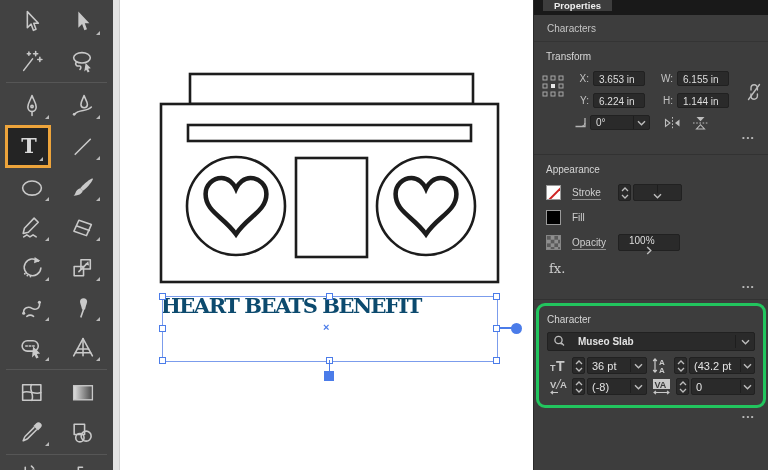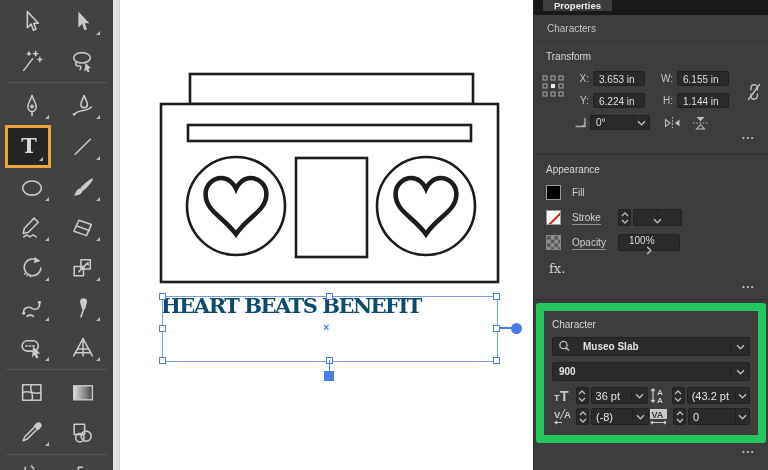--- a/index.html
+++ b/index.html
@@ -74,21 +74,21 @@
   .sw-op{border:1px solid #868686;
       background:repeating-conic-gradient(#8e8e8e 0% 25%, #5a5a5a 0% 50%);background-size:7.4px 7.4px;}
   .ap-lab{width:46px;color:#cfcfcf;}
   .ap-link{border-bottom:1px solid #8f8f8f;padding-bottom:1px;}
   .stepper{width:13px;height:17px;background:#2a2a2a;border:1px solid #212121;border-radius:2px;
       display:flex;flex-direction:column;align-items:center;justify-content:center;gap:2px;box-sizing:border-box;margin-right:2px;}
   .grp{display:flex;align-items:center;background:#2a2a2a;border:1px solid #212121;border-radius:2px;height:17px;box-sizing:border-box;flex-direction:column;}
   .fx{font-family:"DejaVu Serif",serif;font-size:13px;color:#cfcfcf;padding:2px 0 0 3px;}
 
   
-  .char-wrap{position:relative;margin:3px 2px 0 2px;border:8px solid #22c55e;border-radius:3px;
+  .char-wrap{position:relative;margin:3px 2px 0 2px;border:3px solid #22c55e;border-radius:9px;
       padding:8px 8px 10px;background:#3d3d3d;box-sizing:border-box;}
   .c-field{display:flex;align-items:center;background:#2a2a2a;border:1px solid #212121;border-radius:2px;
       height:19px;box-sizing:border-box;margin-bottom:6px;}
   .c-val{flex:1;color:#e3e3e3;padding:0 6px;font-size:10px;}
   .c-row{display:flex;align-items:center;margin-top:2px;margin-bottom:4px;}
   .c-icon{width:23px;display:flex;justify-content:center;margin-right:2px;}
   .c-small{display:flex;align-items:center;width:60px;height:17px;background:#2a2a2a;
       border:1px solid #212121;border-radius:2px;box-sizing:border-box;}
   .c-small .c-val{padding:0 4px;font-size:11px;}
   .c-spacer{flex:1;}
@@ -397,43 +397,43 @@
           </span>
         </div>
       </div>
       <div class="more-row" style="padding-right:1px">•••</div>
     </div>
     <div class="sec-div"></div>
 
     <div class="section">
       <div class="sec-title">Appearance</div>
       <div class="ap-row">
-        <span class="swatch sw-fill"></span>
-        <span class="ap-lab">Fill</span>
-      </div>
-      <div class="ap-row">
         <span class="swatch sw-stroke"></span>
         <span class="ap-lab"><span class="ap-link">Stroke</span></span>
         <span class="stepper">
           <svg width="8" height="5" viewBox="0 0 8 5">
               <path d="M1 4 L4 1 L7 4" fill="none" stroke="#bdbdbd" stroke-width="1.3"></path>
             </svg>
           <svg width="8" height="5" viewBox="0 0 8 5">
               <path d="M1 1 L4 4 L7 1" fill="none" stroke="#bdbdbd" stroke-width="1.3"></path>
             </svg>
         </span>
         <span class="grp" style="width:49px">
           <span class="a-val" style="width:30px"></span>
           <span class="a-sep"></span>
           <span class="chev">
             <svg width="9" height="6" viewBox="0 0 9 6">
                 <path d="M1 1.2 L4.5 4.8 L8 1.2" fill="none" stroke="#bdbdbd" stroke-width="1.4"></path>
               </svg>
           </span>
         </span>
+      </div>
+      <div class="ap-row">
+        <span class="swatch sw-fill"></span>
+        <span class="ap-lab">Fill</span>
       </div>
       <div class="ap-row">
         <span class="swatch sw-op"></span>
         <span class="ap-lab"><span class="ap-link">Opacity</span></span>
         <span class="grp" style="width:62px">
           <span class="a-val" style="width:40px">100%</span>
           <span class="a-sep"></span>
           <span class="chev">
             <svg width="6" height="9" viewBox="0 0 6 9">
                 <path d="M1.2 1 L4.8 4.5 L1.2 8" fill="none" stroke="#bdbdbd" stroke-width="1.4"></path>
@@ -457,29 +457,20 @@
           </svg>
         </span>
         <span class="c-val" style="font-weight:bold">Museo Slab</span>
         <span class="a-sep"></span>
         <span class="chev" style="width:18px;height:17px">
           <svg width="9" height="6" viewBox="0 0 9 6">
               <path d="M1 1.2 L4.5 4.8 L8 1.2" fill="none" stroke="#bdbdbd" stroke-width="1.4"></path>
             </svg>
         </span>
       </div>
-      <div class="c-field">
-        <span class="c-val" style="font-weight:bold">900</span>
-        <span class="a-sep"></span>
-        <span class="chev" style="width:18px;height:17px">
-          <svg width="9" height="6" viewBox="0 0 9 6">
-              <path d="M1 1.2 L4.5 4.8 L8 1.2" fill="none" stroke="#bdbdbd" stroke-width="1.4"></path>
-            </svg>
-        </span>
-      </div>
       <div class="c-row">
         <span class="c-icon">
           <svg width="20" height="15" viewBox="0 0 20 15">
             <text x="1" y="13" font-size="9" font-weight="bold" fill="#c9c9c9" font-family="Liberation Sans,sans-serif">T</text>
             <text x="7" y="13" font-size="14" font-weight="bold" fill="#c9c9c9" font-family="Liberation Sans,sans-serif">T</text>
           </svg>
         </span>
         <span class="stepper">
           <svg width="8" height="5" viewBox="0 0 8 5">
               <path d="M1 4 L4 1 L7 4" fill="none" stroke="#bdbdbd" stroke-width="1.3"></path>

